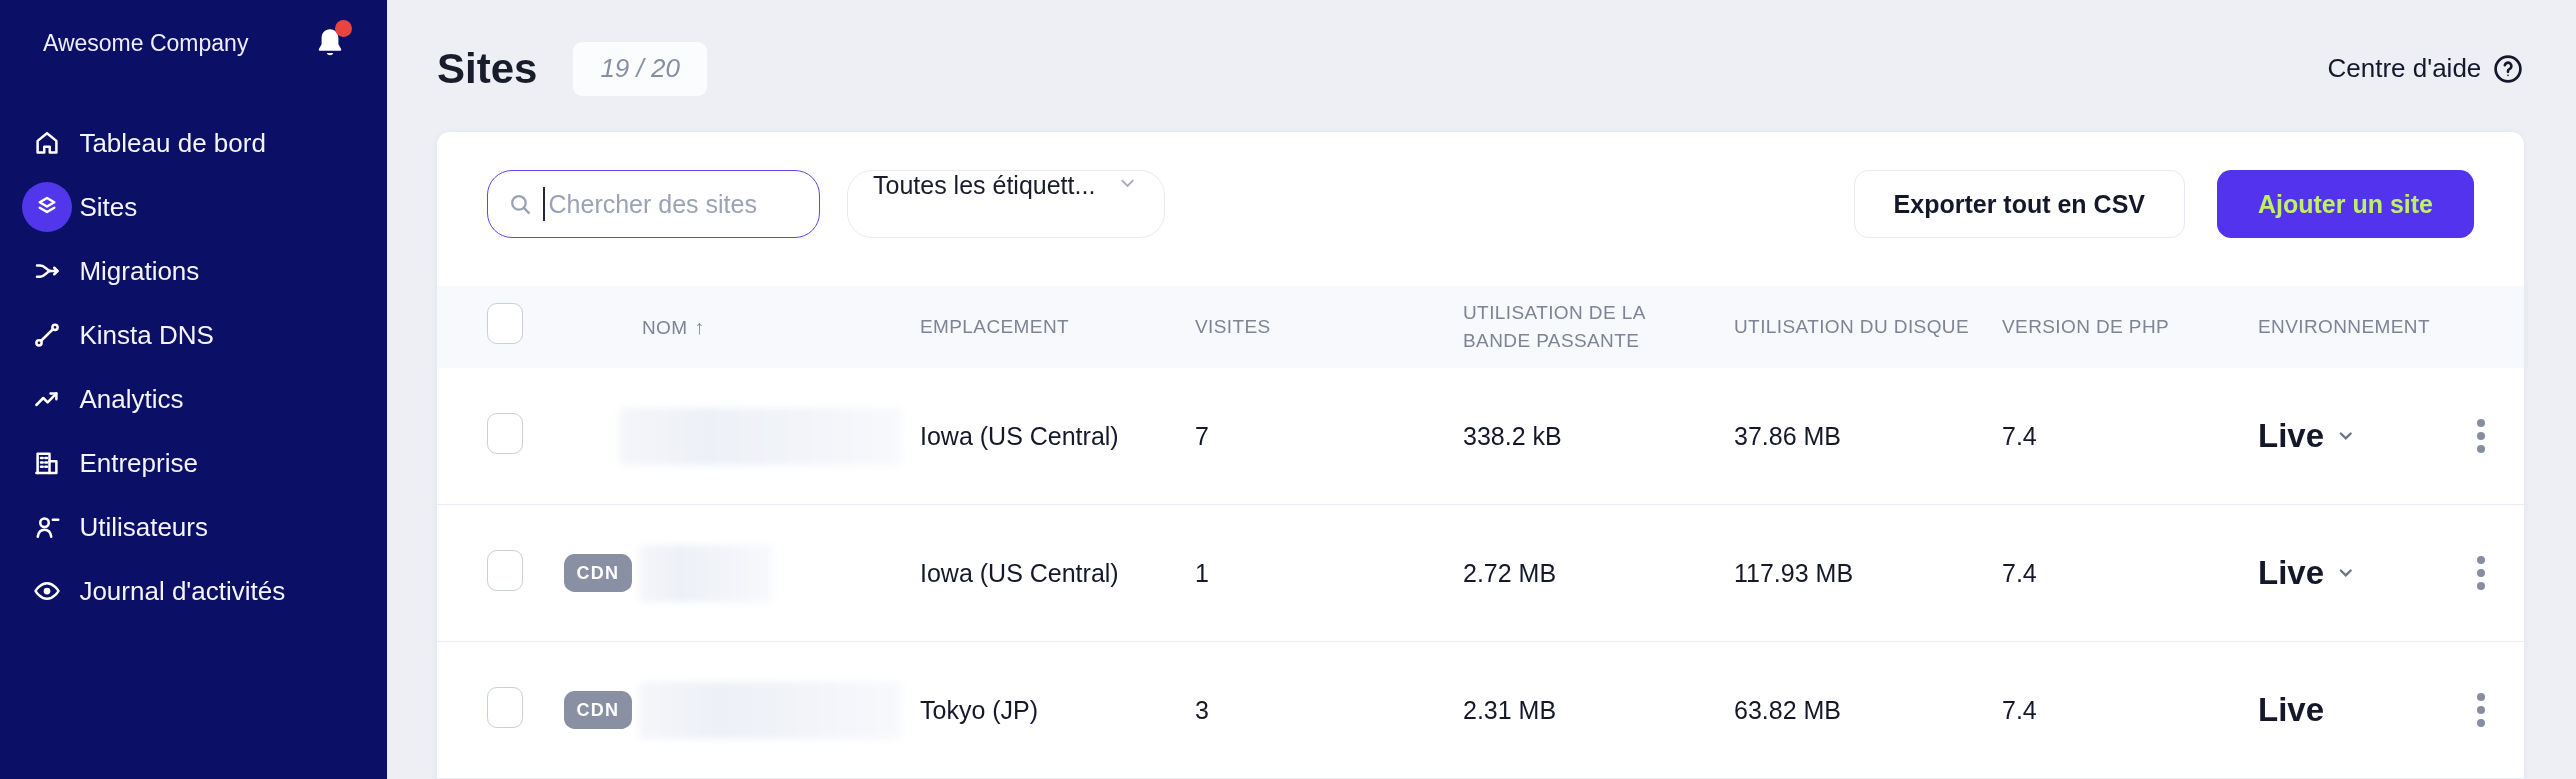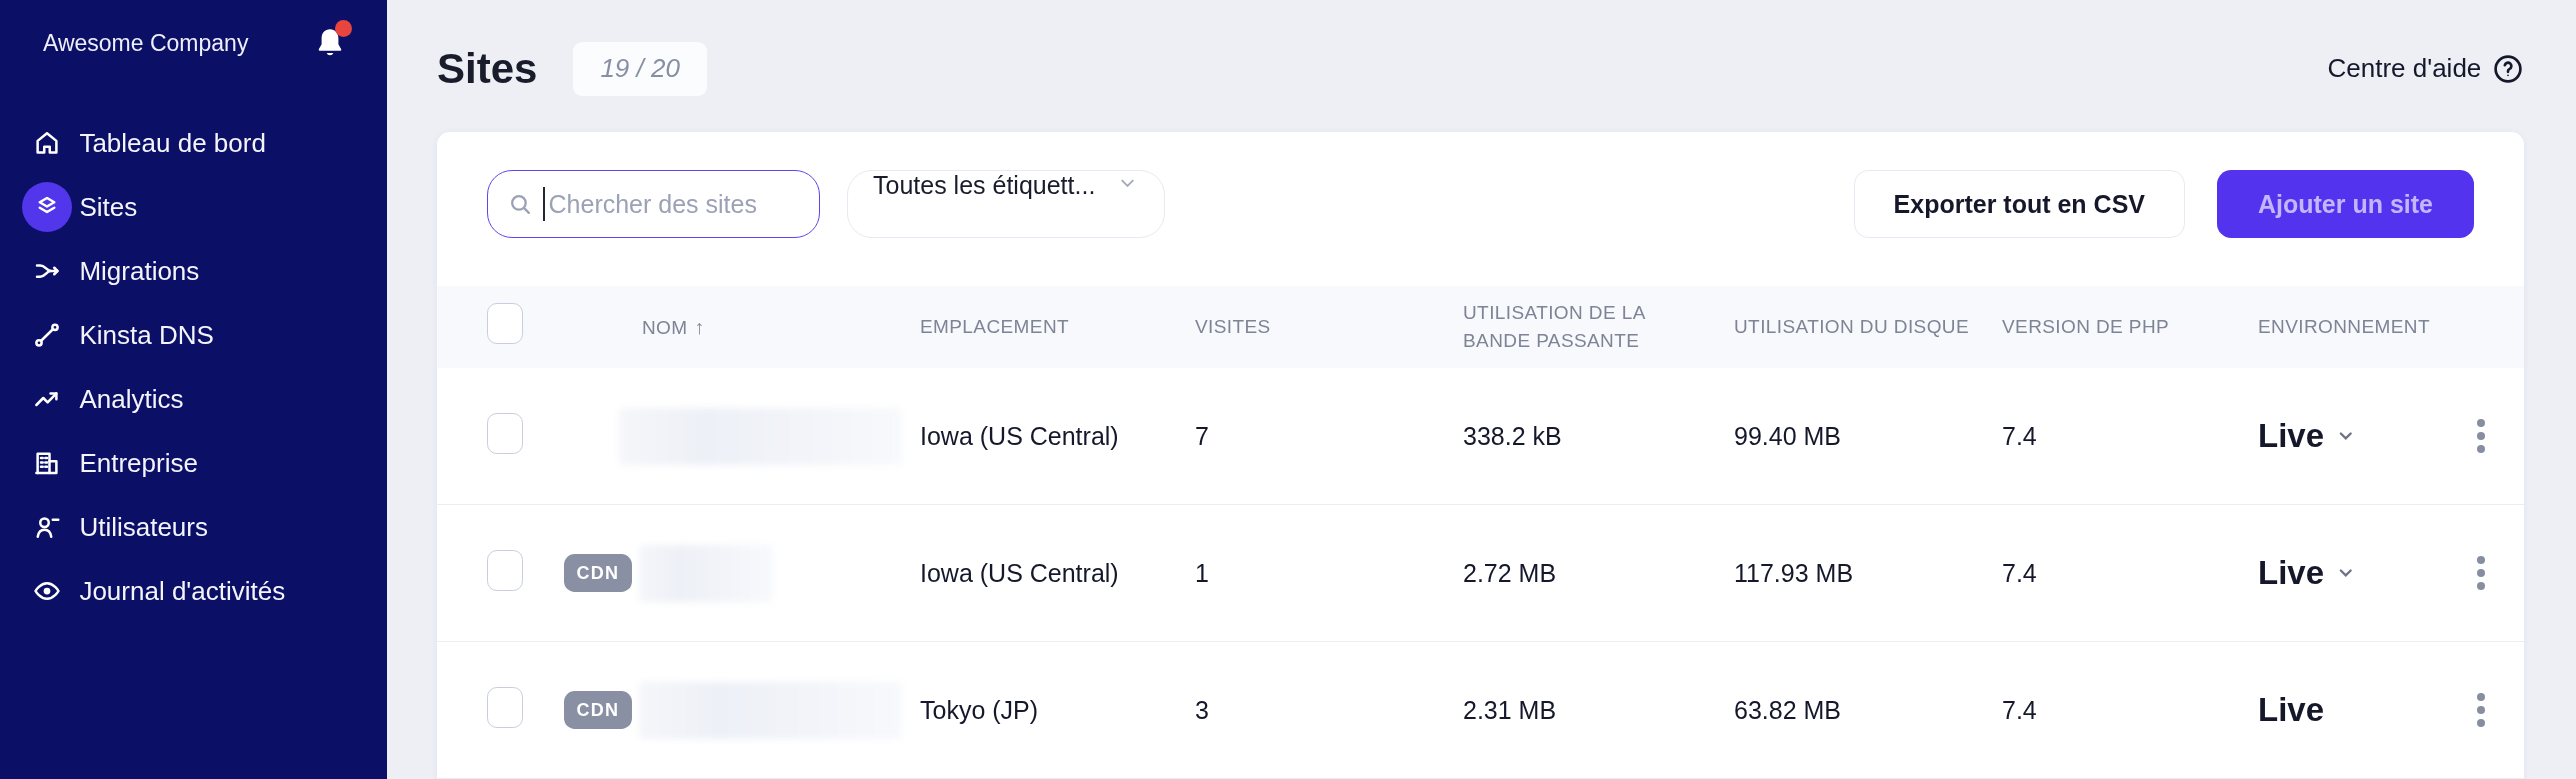--- a/index.html
+++ b/index.html
@@ -82,21 +82,21 @@
   }
   .filter-select .chev { margin-left:auto; width:23px; height:23px; }
   .btn-export {
     margin-left:auto; height:68px; padding:0 39px; background:#fff;
     border:1.8px solid #E7EAF2; border-radius:14.3px; font-size:25px; font-weight:700;
     color:#15182B; cursor:pointer; font-family:"Liberation Sans", sans-serif;
   }
   .btn-add {
     margin-left:32px; height:68px; padding:0 41px; background:#5333ED;
     border:none; border-radius:14.3px; font-size:25px; font-weight:700;
-    color:#c4b5fd; cursor:pointer; font-family:"Liberation Sans", sans-serif;
+    color:#bef264; cursor:pointer; font-family:"Liberation Sans", sans-serif;
   }
 
   
   .thead, .trow {
     display:grid;
     grid-template-columns:109px 356px 275px 268px 271px 268px 256px 197px 1fr;
     align-items:center;
   }
   .thead { margin-top:48px; background:#F8F9FC; height:82px; }
   .hcell {
@@ -273,21 +273,21 @@
     <div id="tbody">
   <div class="trow">
     <div class="cell c-check"><span class="checkbox"></span></div>
     <div class="cell c-name">
 
       <span class="name-blur" style="width: 299px; margin-left: 55px;"></span>
     </div>
     <div class="cell c-loc">Iowa (US Central)</div>
     <div class="cell c-visits">7</div>
     <div class="cell c-band">338.2 kB</div>
-    <div class="cell c-disk">99.40 MB</div>
+    <div class="cell c-disk">37.86 MB</div>
     <div class="cell c-php">7.4</div>
     <div class="cell c-env">
       <span class="env-label">Live</span>
       <svg class="env-chev" viewBox="0 0 24 24" fill="none" stroke="#6E7487" stroke-width="2.6" stroke-linecap="round">
               <path d="M6.5 9.5l5.5 5.5 5.5-5.5"></path>
             </svg>
     </div>
     <div class="cell c-kebab">
       <span class="kebab">
               <i></i>

